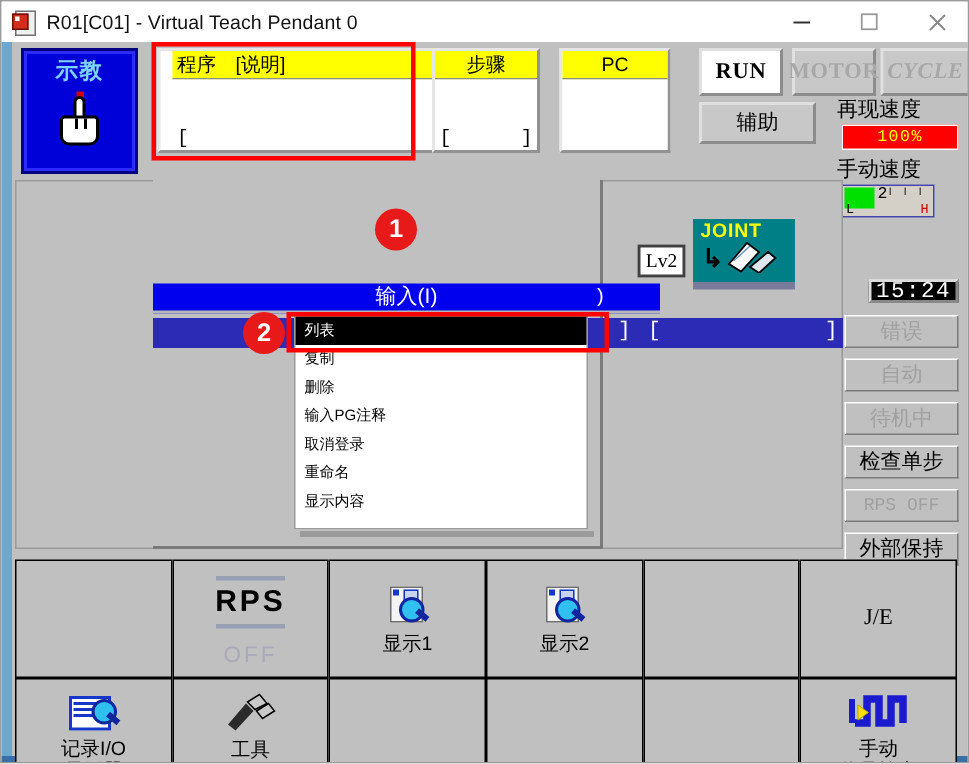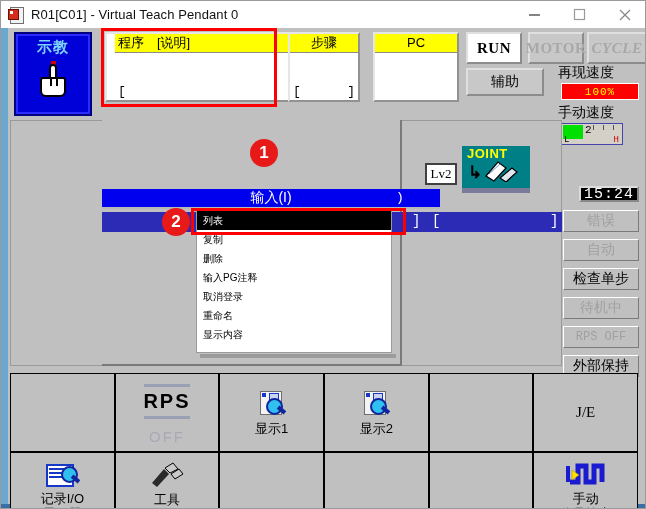--- a/index.html
+++ b/index.html
@@ -172,21 +172,21 @@
     position: absolute;
     left: 3px; right: 3px; bottom: 1px;
     font-size: 13px;
     color: #000000;
     display: flex; justify-content: space-between;
     font-family: "Liberation Mono", monospace;
   }
 
   #tab-program { left: 104px; width: 197px; padding-left: 8px; }
   #tab-step    { left: 287px; width: 72px; }
-  #tab-pc      { left: 372px; width: 86px; }
+  #tab-pc      { left: 372px; width: 74px; }
 
   .redbox {
     position: absolute;
     border: 3px solid #ff0000;
     box-sizing: border-box;
     pointer-events: none;
     z-index: 60;
   }
   #redbox-1 { left: 100px; top: 0px; width: 176px; height: 79px; }
   #redbox-2 { left: 190px; top: 180px; width: 215px; height: 27px; }
@@ -740,22 +740,22 @@
       <div class="menu-item">删除</div>
       <div class="menu-item">输入PG注释</div>
       <div class="menu-item">取消登录</div>
       <div class="menu-item">重命名</div>
       <div class="menu-item">显示内容</div>
     </div>
 
     <div id="right-col">
       <div class="rstat off">错误</div>
       <div class="rstat off">自动</div>
+      <div class="rstat off">待机中</div>
       <div class="rstat on">检查单步</div>
-      <div class="rstat off">待机中</div>
       <div class="rstat off mono">RPS OFF</div>
       <div class="rstat on">外部保持</div>
     </div>
 
     <div class="redbox" id="redbox-1"></div>
     <div class="redbox" id="redbox-2"></div>
     <div class="badge" id="badge-1">1</div>
     <div class="badge" id="badge-2">2</div>
 
     <div id="fkeys">

